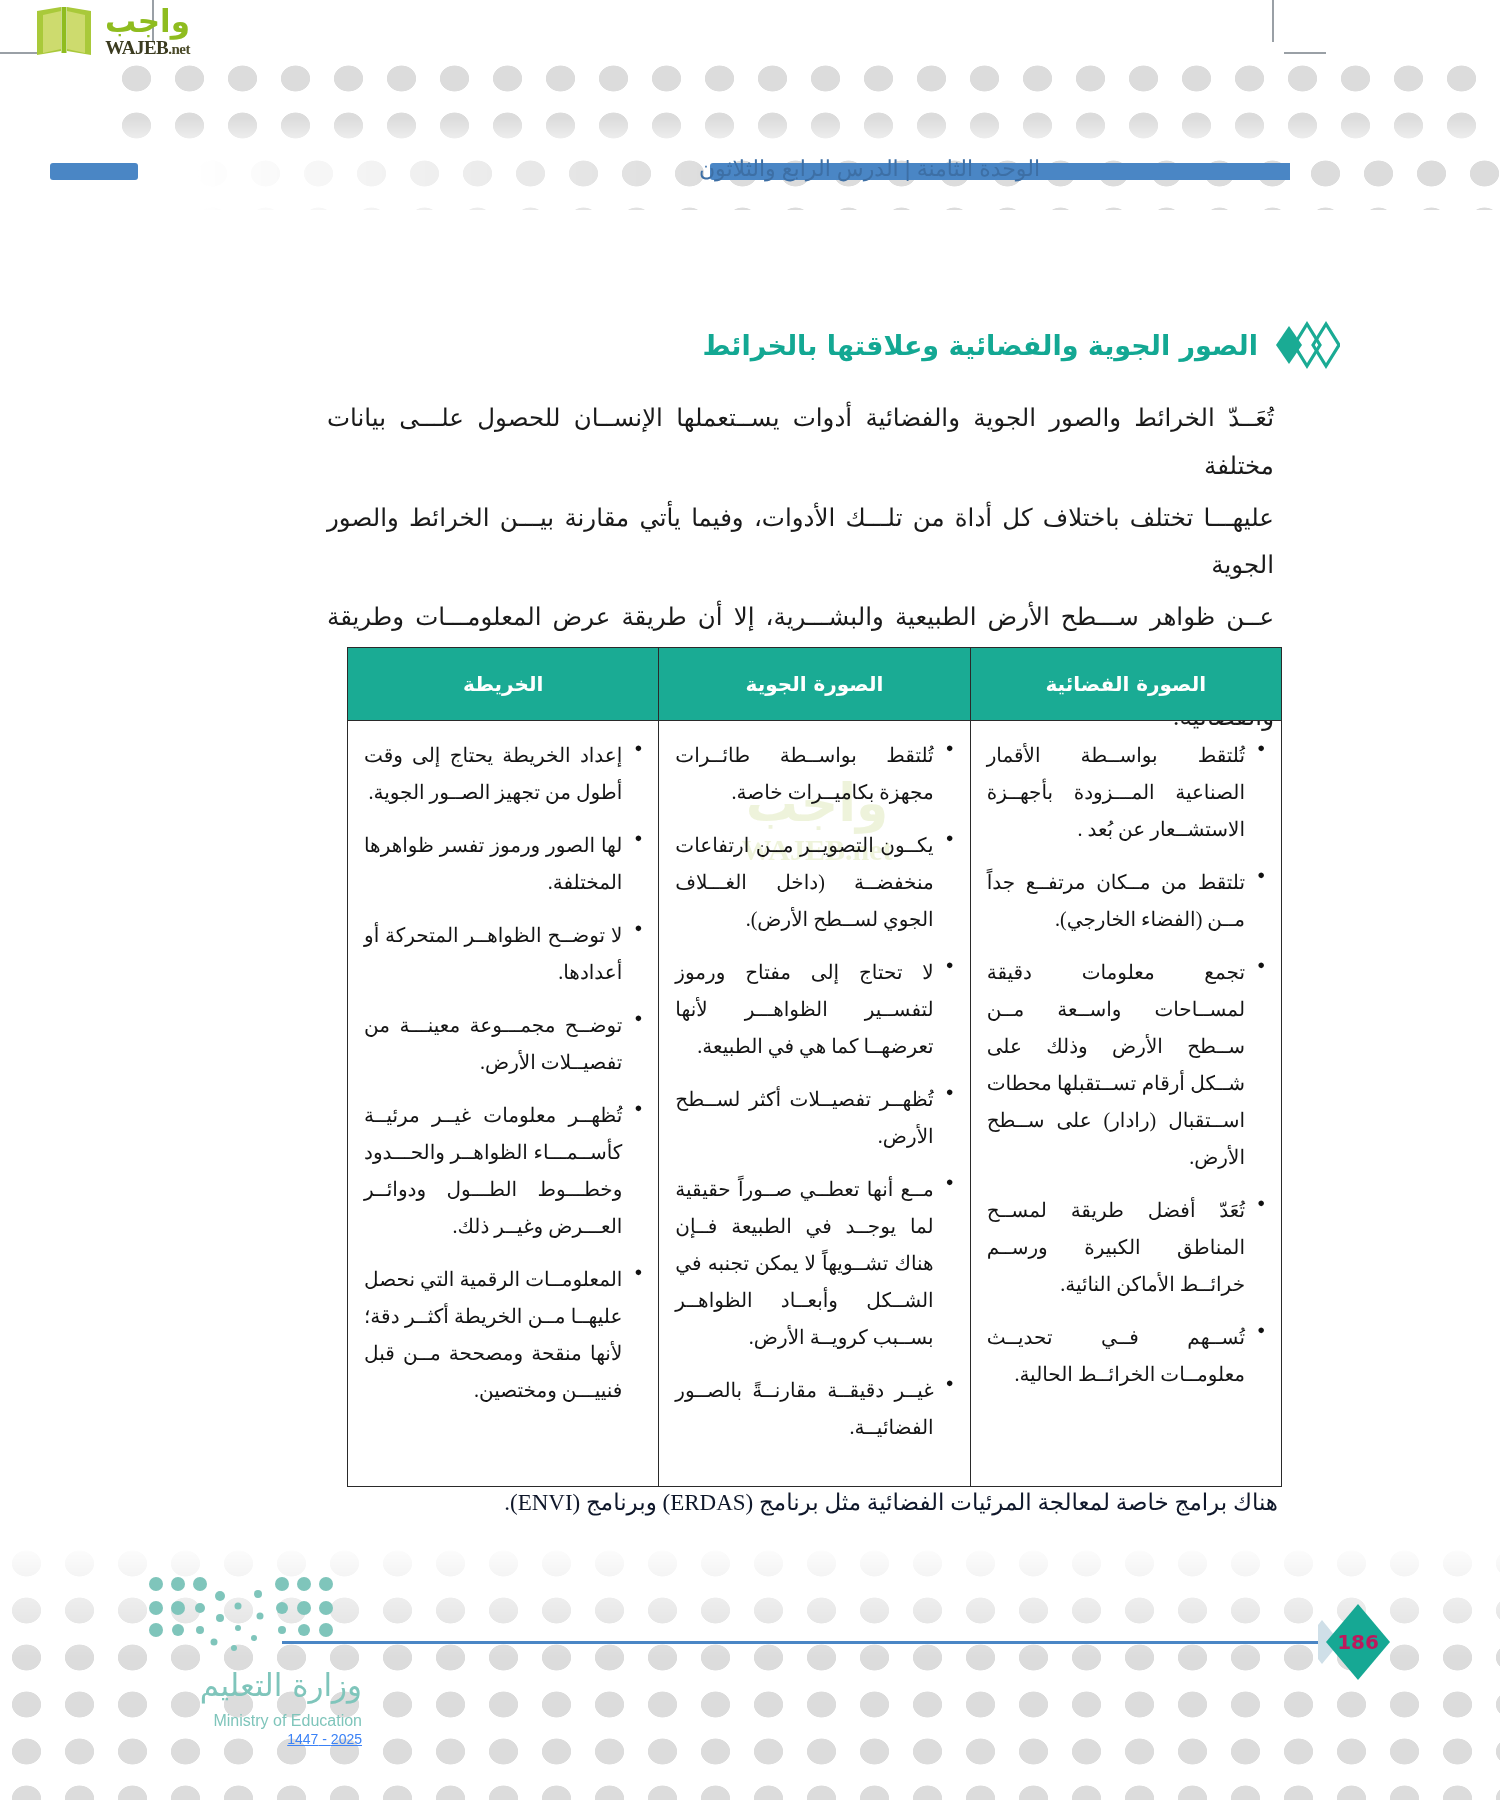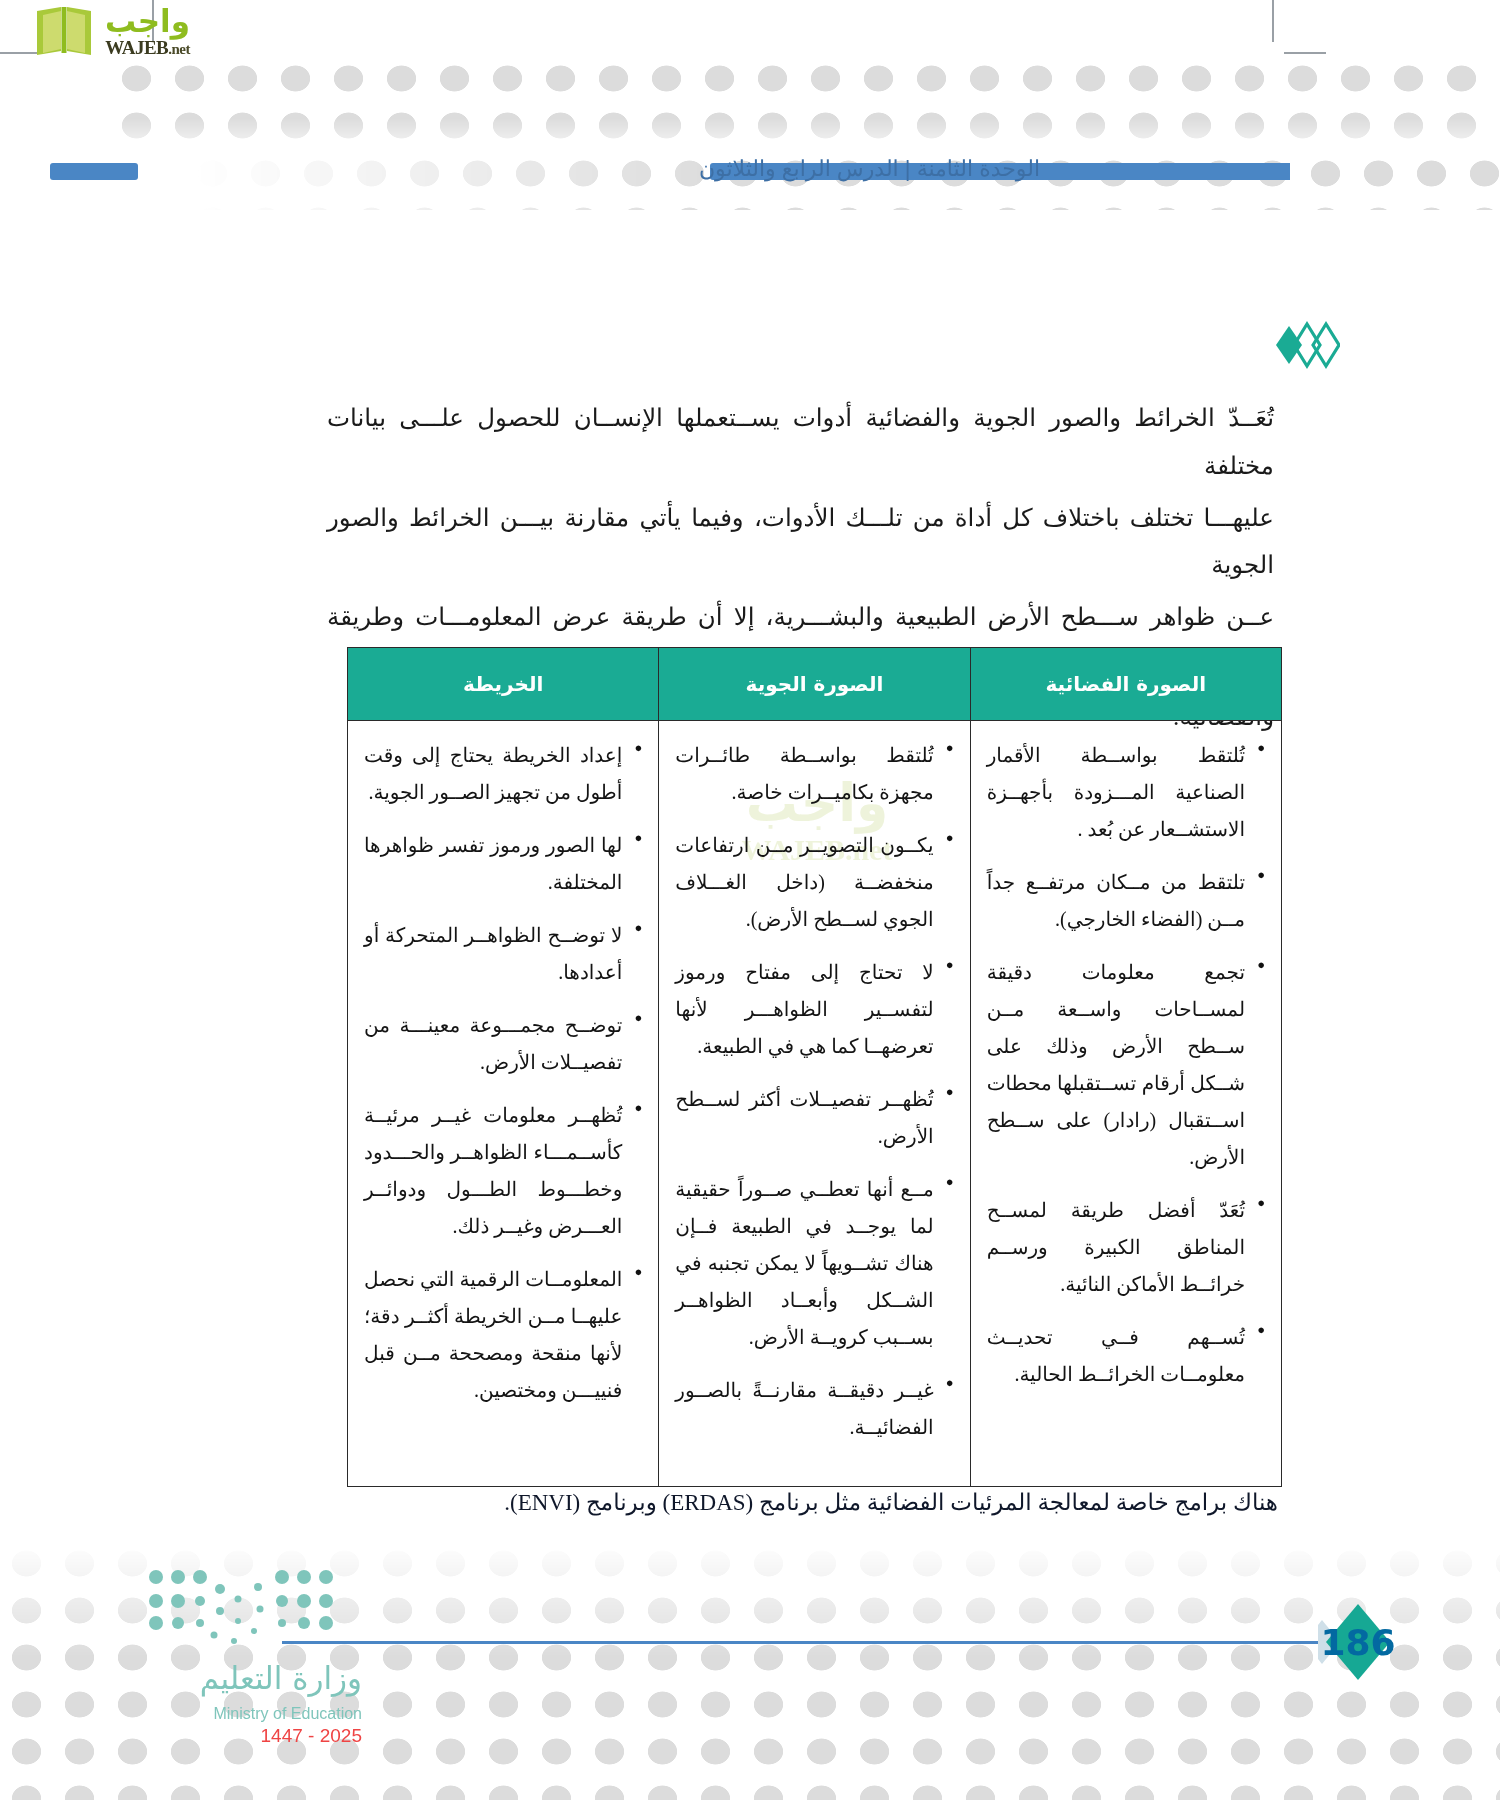--- a/index.html
+++ b/index.html
@@ -164,38 +164,39 @@
   .moe-dots{width:220px;height:90px;margin-bottom:4px;}
   .moe-ar{
     font-family:"DejaVu Sans","Liberation Sans",sans-serif;
     font-size:31px;color:#7fc5bb;direction:rtl;line-height:1;letter-spacing:1px;
   }
   .moe-en{
     font-family:"Liberation Sans",sans-serif;font-size:16px;color:#7fc5bb;
     margin-top:10px;line-height:1.25;
   }
   .moe-yr{
-    font-family:"Liberation Sans",sans-serif;font-size:19px;color:#ef4444;
+    font-family:"Liberation Sans",sans-serif;font-size:14px;color:#3b82f6;
     line-height:1.25;
+    text-decoration:underline;
   }
 
   .pg{
     position:absolute;bottom:118px;left:0;width:1500px;height:80px;z-index:30;
   }
   .pg-rule{
     position:absolute;left:282px;top:39px;width:1085px;height:3px;background:#4a86c5;
   }
   .pg-badge{
     position:absolute;left:1318px;top:0px;width:80px;height:80px;
   }
   .pg-num{
     position:absolute;left:1318px;top:0px;width:80px;height:80px;
     display:flex;align-items:center;justify-content:center;
     font-family:"DejaVu Sans","Liberation Sans",sans-serif;
-    font-size:36px;font-weight:bold;color:#0369a1;
+    font-size:20px;font-weight:bold;color:#be185d;
   }
 </style>
 </head>
 <body>
 
 <div class="page">
 
   <div class="tick" style="left:152px;top:0;width:1.6px;height:42px;"></div>
   <div class="tick" style="left:0;top:52px;width:42px;height:1.6px;"></div>
   <div class="tick" style="left:1272px;top:0;width:1.6px;height:42px;"></div>
@@ -224,20 +225,21 @@
     <div class="hdr-line-r"></div>
     <div class="hdr-title">الوحدة الثامنة | الدرس الرابع والثلاثون</div>
   </div>
 
   <div class="sec">
     <svg class="sec-icon" viewBox="0 0 68 54">
       <path d="M41 27 L54 6 L67 27 L54 48 Z" fill="none" stroke="#1aab94" stroke-width="3.2"></path>
       <path d="M22 27 L35 6 L48 27 L35 48 Z" fill="none" stroke="#1aab94" stroke-width="3.2"></path>
       <path d="M4 27 L17 8 L30 27 L17 46 Z" fill="#1aab94"></path>
     </svg>
+    <div class="sec-title">الصور الجوية والفضائية وعلاقتها بالخرائط</div>
   </div>
 
   <div class="intro">
     <p>تُعَــدّ الخرائط  والصور الجوية والفضائية أدوات يســتعملها الإنســان للحصول علـــى بيانات مختلفة</p>
     <p>عليهـــا تختلف باختلاف كل أداة من تلـــك الأدوات، وفيما يأتي مقارنة بيـــن الخرائط والصور الجوية</p>
     <p>عــن ظواهر ســـطح الأرض الطبيعية والبشـــرية، إلا أن طريقة عرض المعلومـــات وطريقة الحصول</p>
     <p class="lastline">والفضائية:</p>
   </div>
 
   <div class="tbl-wrap">

